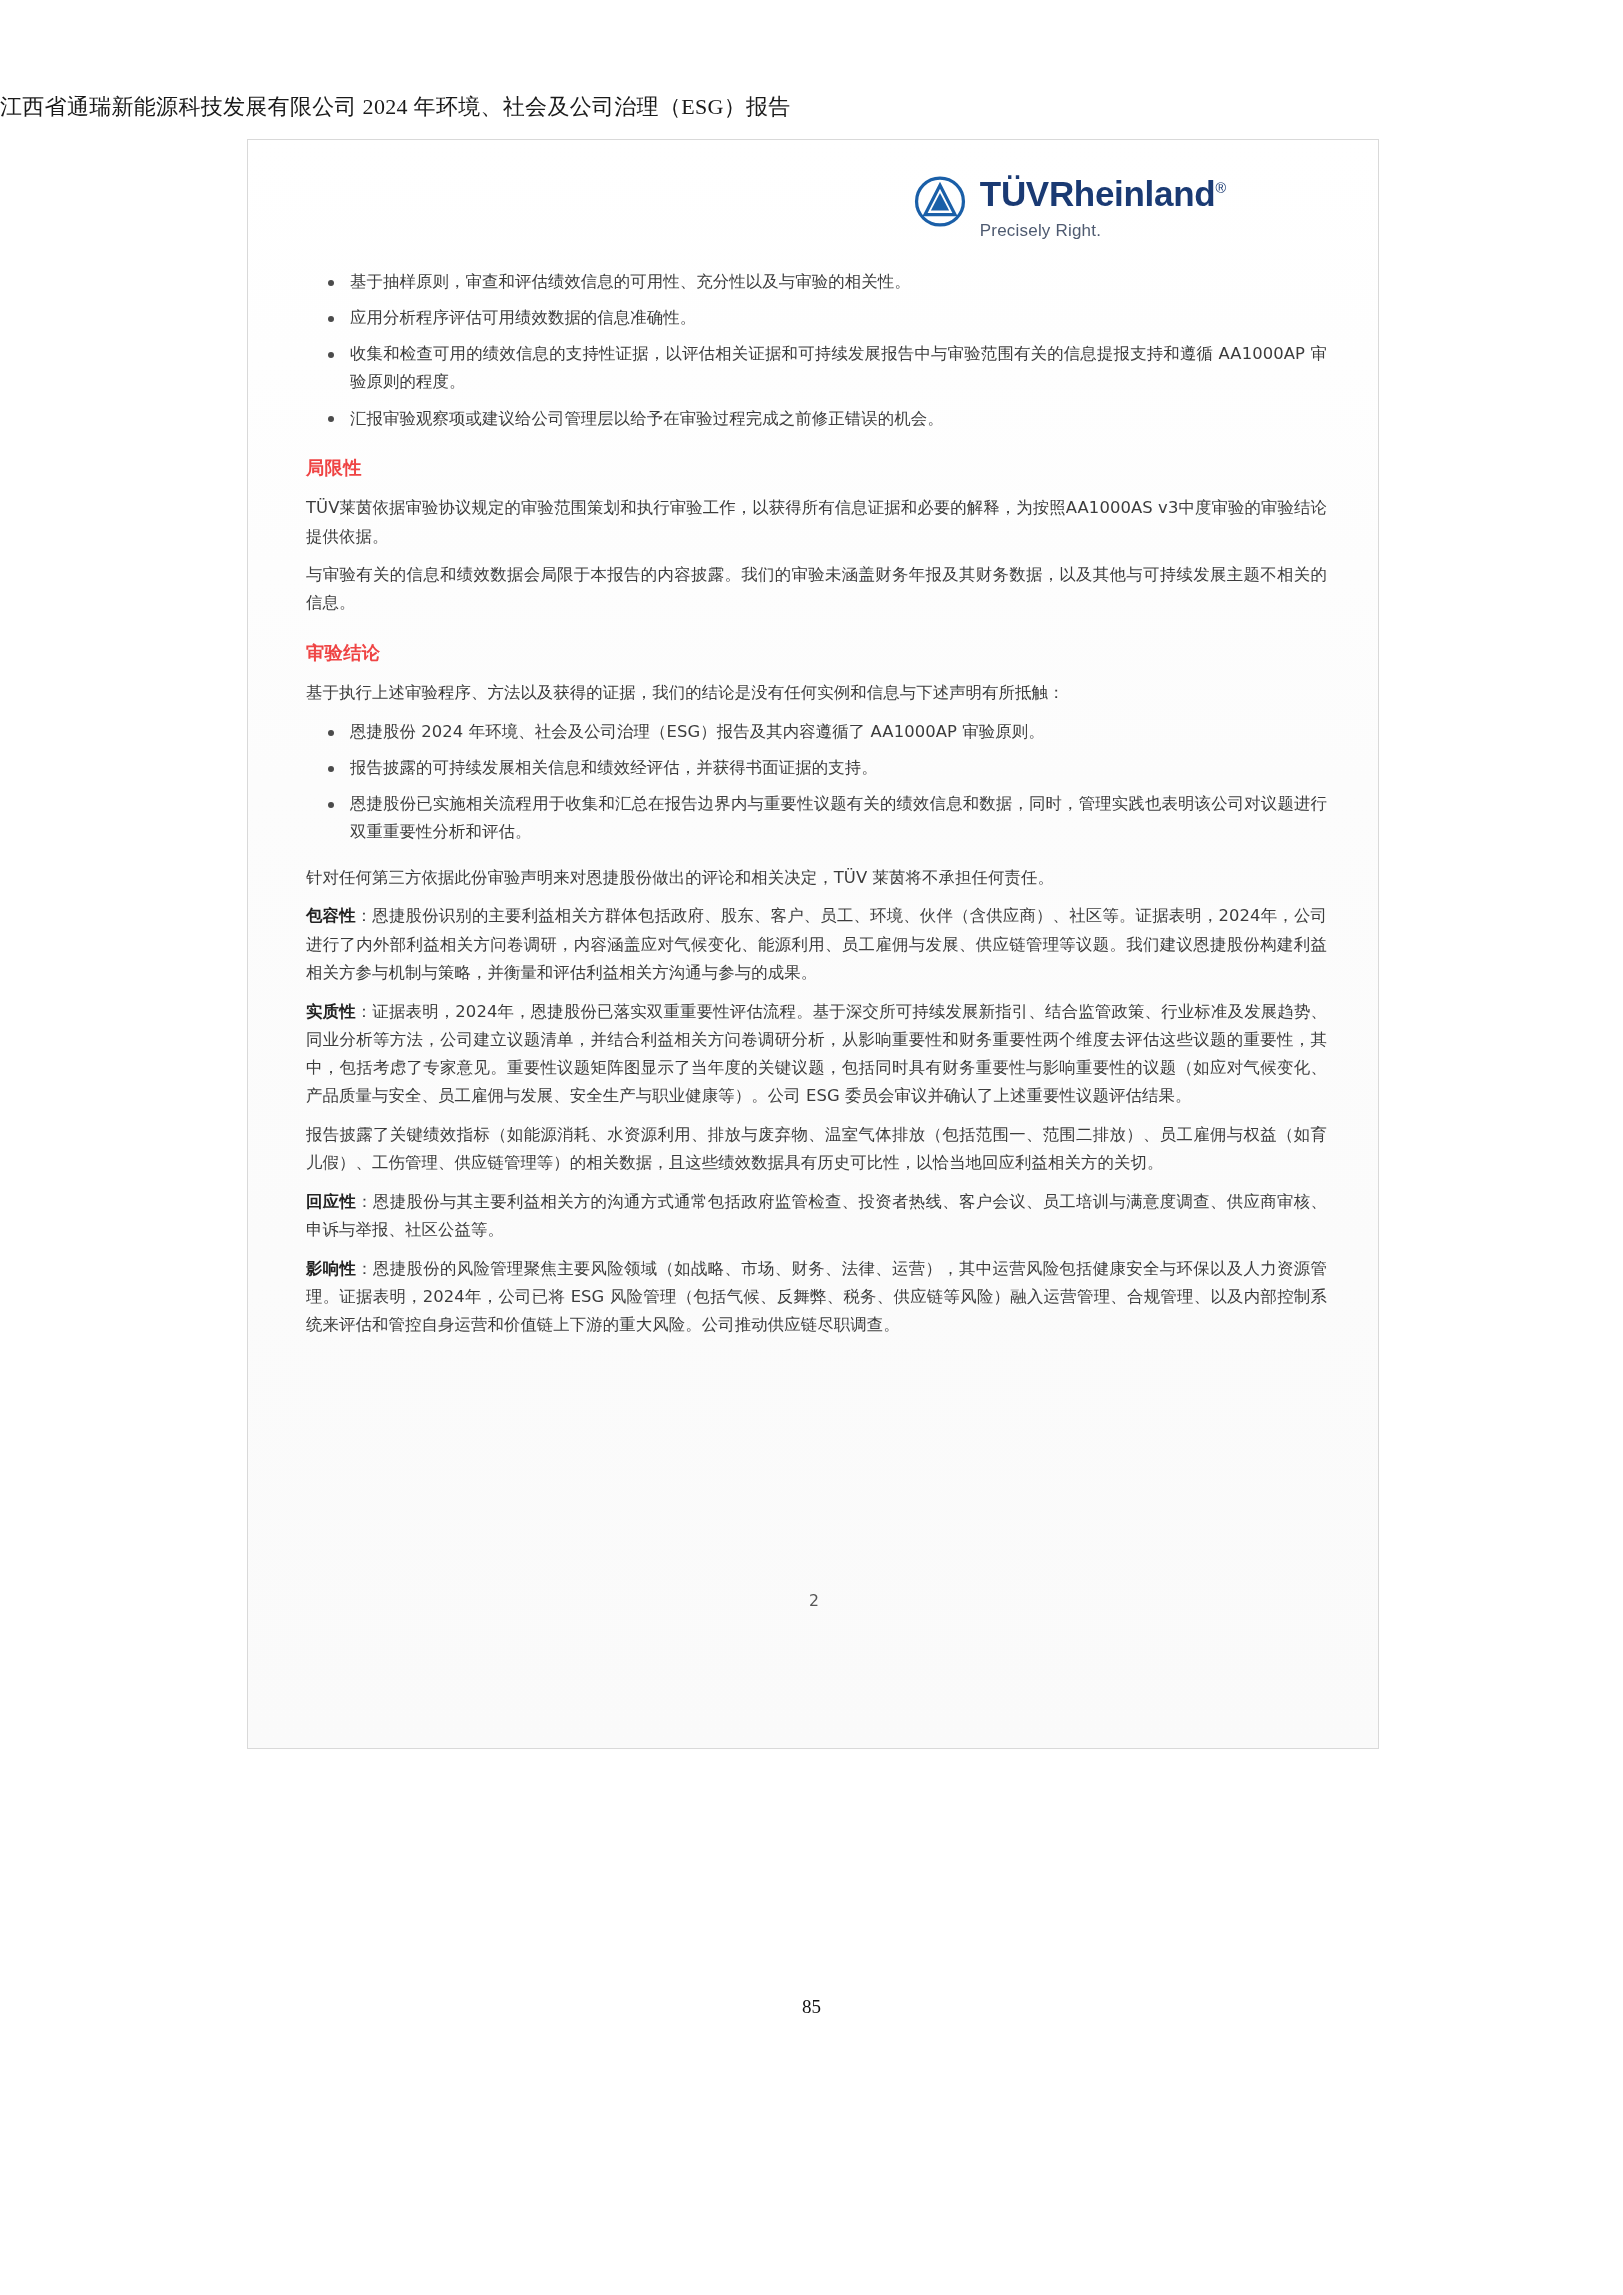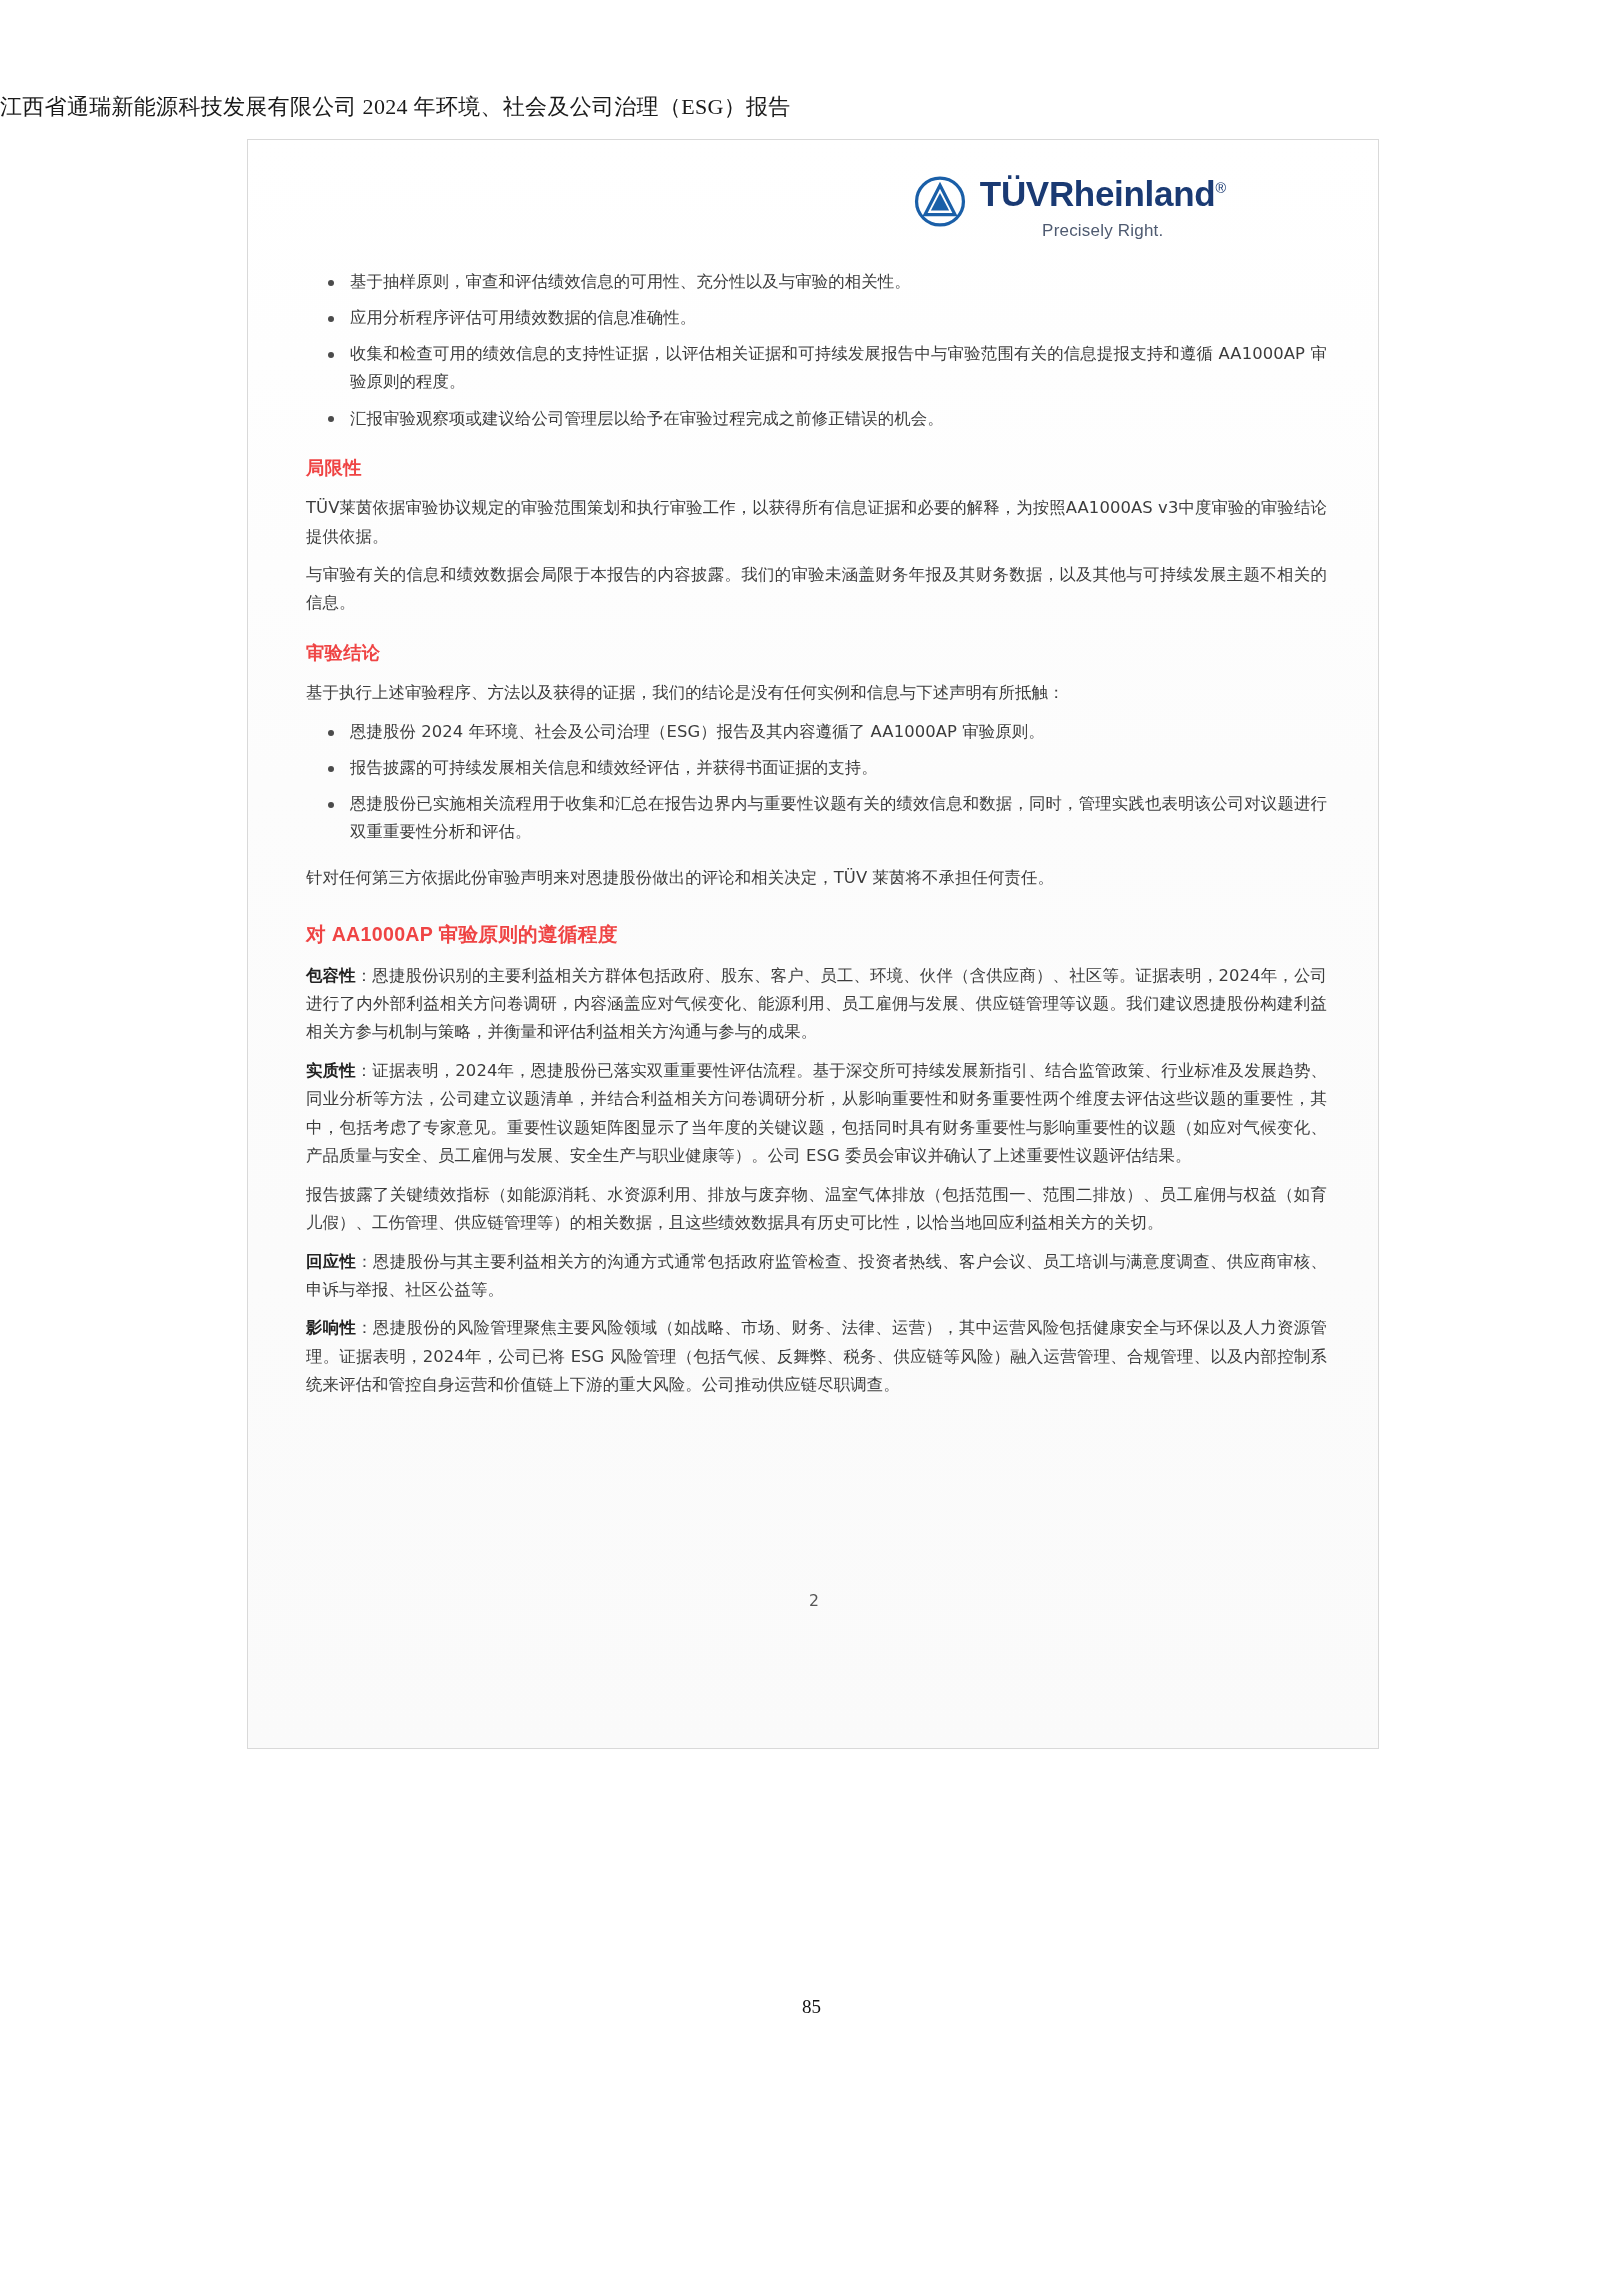--- a/index.html
+++ b/index.html
@@ -82,21 +82,21 @@
     vertical-align: super;
     font-weight: normal;
   }
   .logo-tag {
     font-family: "Liberation Sans", sans-serif;
     font-size: 17px;
     color: #4e5a70;
     margin-top: 7.9px;
     letter-spacing: 0.2px;
     white-space: nowrap;
-    text-align: center;
+    text-align: left;
   }
 
   
   .doc-body {
     position: absolute;
     top: 128px;
     left: 58px;
     width: 1021px;
     font-family: "DejaVu Sans", "Liberation Sans", sans-serif;
     color: #3c3c3c;
@@ -208,21 +208,20 @@
 
     <h2 class="sec">审验结论</h2>
     <p class="para-tight">基于执行上述审验程序、方法以及获得的证据，我们的结论是没有任何实例和信息与下述声明有所抵触：</p>
     <ul class="bullets">
       <li>恩捷股份 2024 年环境、社会及公司治理（ESG）报告及其内容遵循了 AA1000AP 审验原则。</li>
       <li>报告披露的可持续发展相关信息和绩效经评估，并获得书面证据的支持。</li>
       <li>恩捷股份已实施相关流程用于收集和汇总在报告边界内与重要性议题有关的绩效信息和数据，同时，管理实践也表明该公司对议题进行双重重要性分析和评估。</li>
     </ul>
     <p>针对任何第三方依据此份审验声明来对恩捷股份做出的评论和相关决定，TÜV 莱茵将不承担任何责任。</p>
 
-    <h2 class="sec big">对 AA1000AP 审验原则的遵循程度</h2>
 
     <p>
       <span class="lead">包容性</span><span>：恩捷股份识别的主要利益相关方群体包括政府、股东、客户、员工、环境、伙伴（含供应商）、社区等。证据表明，2024年，公司进行了内外部利益相关方问卷调研，内容涵盖应对气候变化、能源利用、员工雇佣与发展、供应链管理等议题。我们建议恩捷股份构建利益相关方参与机制与策略，并衡量和评估利益相关方沟通与参与的成果。</span>
     </p>
 
     <p>
       <span class="lead">实质性</span><span>：证据表明，2024年，恩捷股份已落实双重重要性评估流程。基于深交所可持续发展新指引、结合监管政策、行业标准及发展趋势、同业分析等方法，公司建立议题清单，并结合利益相关方问卷调研分析，从影响重要性和财务重要性两个维度去评估这些议题的重要性，其中，包括考虑了专家意见。重要性议题矩阵图显示了当年度的关键议题，包括同时具有财务重要性与影响重要性的议题（如应对气候变化、产品质量与安全、员工雇佣与发展、安全生产与职业健康等）。公司 ESG 委员会审议并确认了上述重要性议题评估结果。</span>
     </p>
 
     <p>报告披露了关键绩效指标（如能源消耗、水资源利用、排放与废弃物、温室气体排放（包括范围一、范围二排放）、员工雇佣与权益（如育儿假）、工伤管理、供应链管理等）的相关数据，且这些绩效数据具有历史可比性，以恰当地回应利益相关方的关切。</p>

